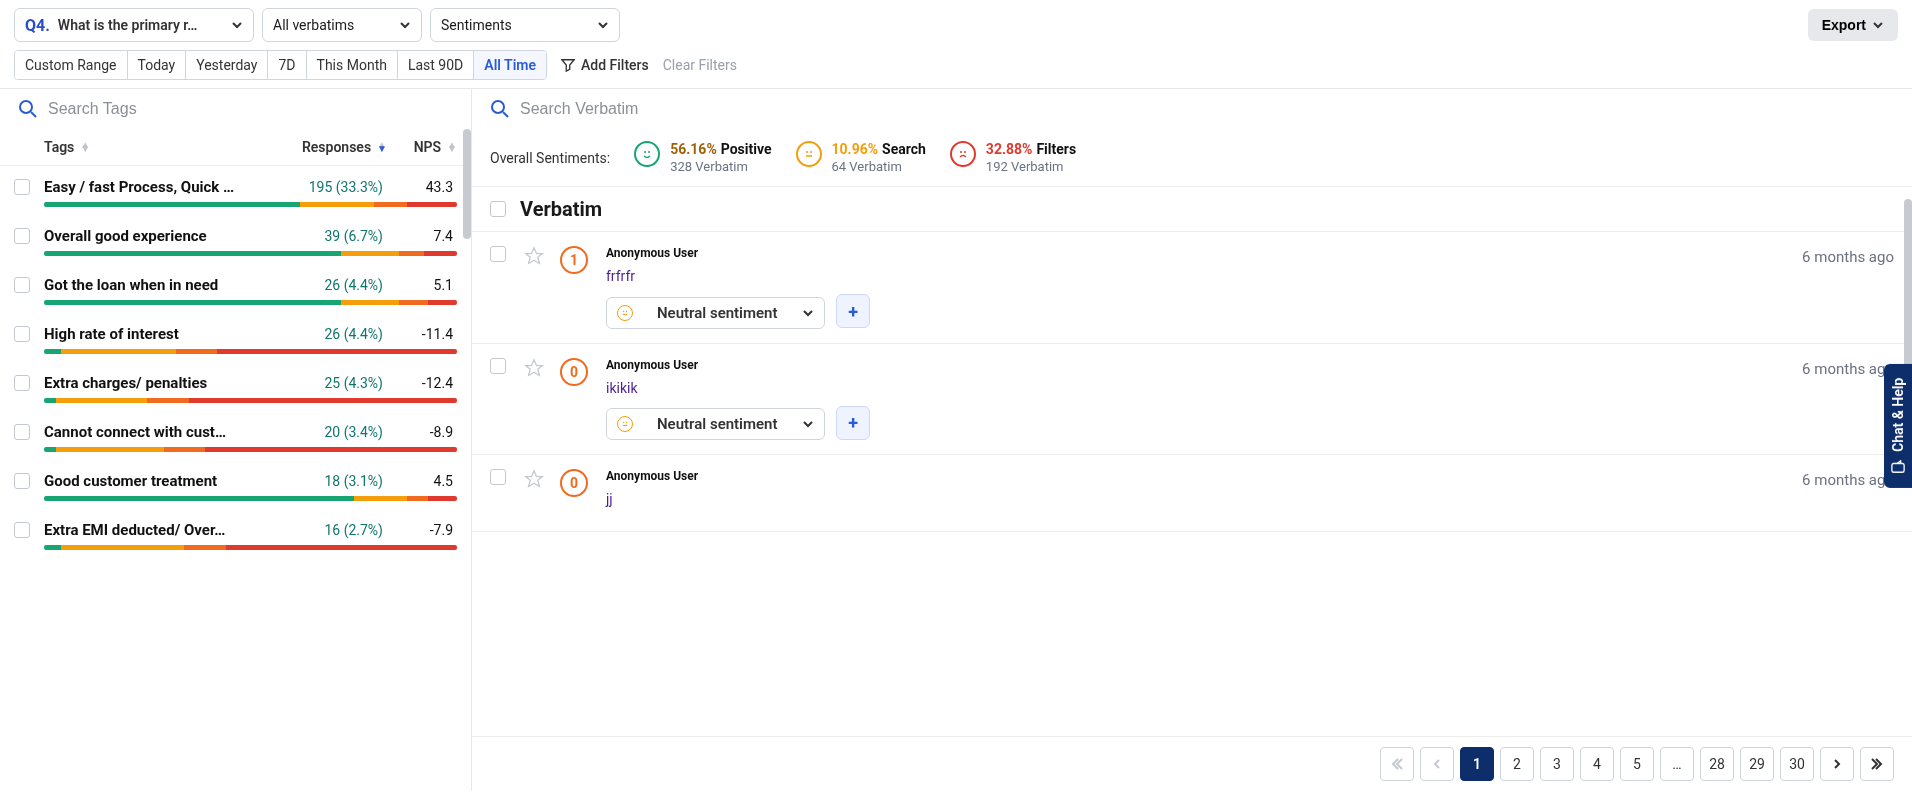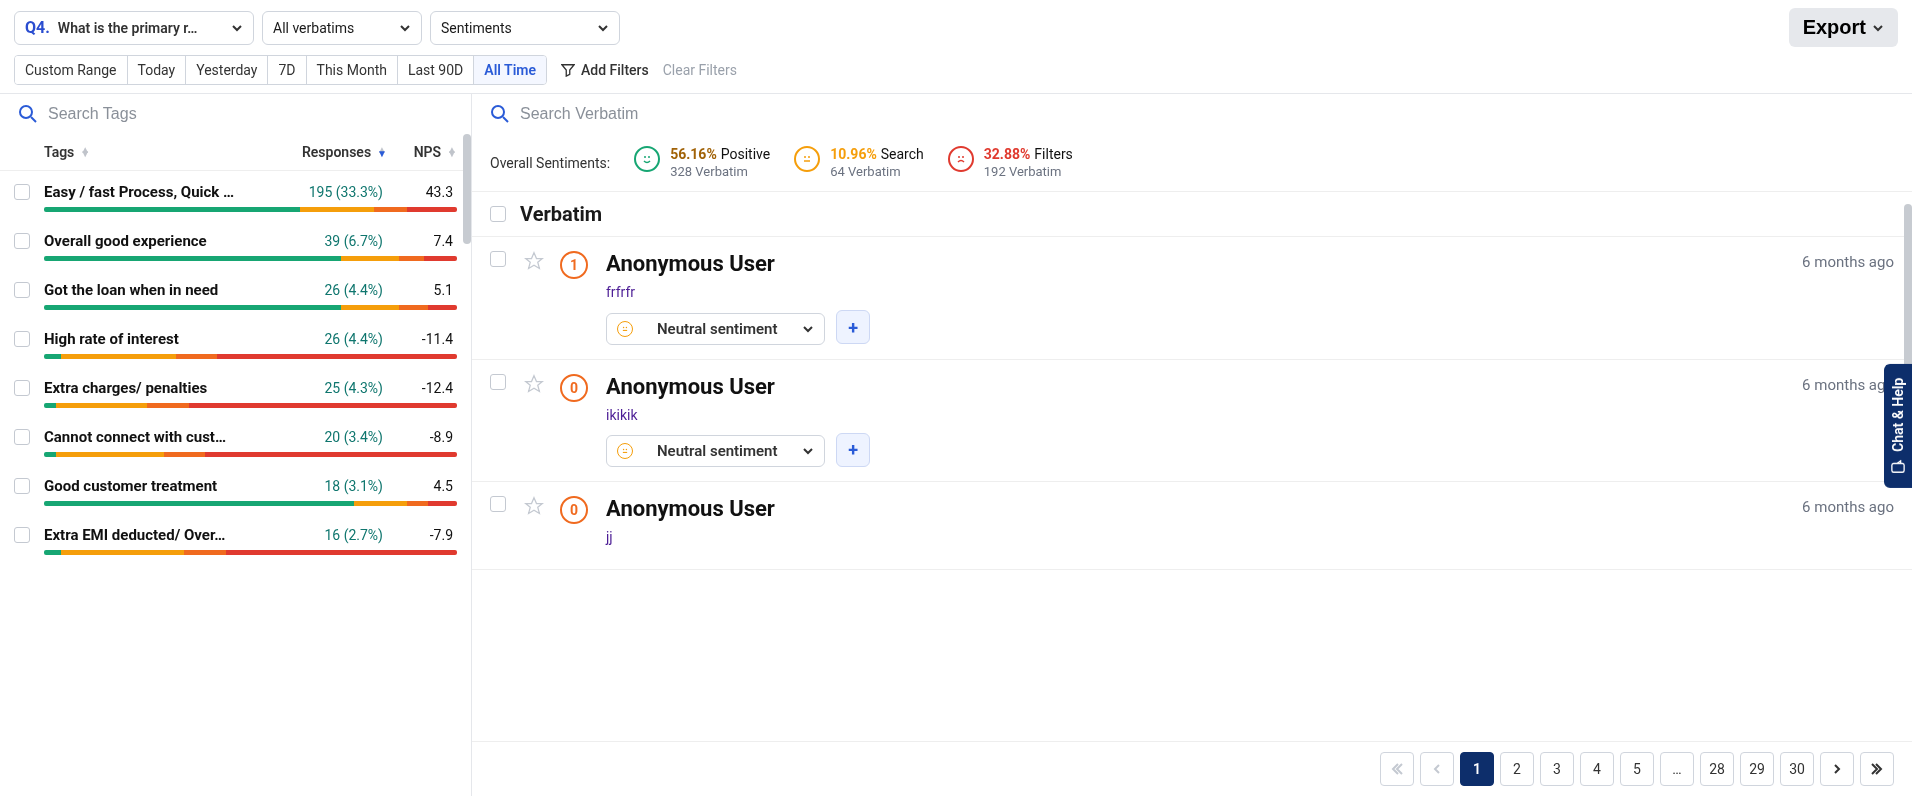--- a/index.html
+++ b/index.html
@@ -30,21 +30,21 @@
   .q4-prefix { color: #2a4dd0; font-weight: 700; font-size: 16px; }
   .q4-text { color: #333; font-weight: 600; white-space: nowrap; overflow: hidden; text-overflow: ellipsis; flex: 1; }
   .dropdown.mid { width: 160px; justify-content: space-between; }
   .dropdown.sent { width: 190px; justify-content: space-between; }
   .chevron-down { width: 12px; height: 12px; color:#333; }
   .spacer { flex: 1; }
   .export-btn {
     display: inline-flex; align-items: center; gap: 6px;
     background: #e6e8ec; border: none; border-radius: 6px;
     padding: 8px 14px; font-weight: 600; cursor: pointer;
-    font-size: 20px;
+    font-size: 14px;
   }
   .filterbar {
     display: flex; align-items: center; gap: 0; padding: 0 14px 8px 14px;
     border-bottom: 1px solid #e5e7eb;
   }
   .segmented {
     display: inline-flex;
     border: 1px solid #d0d5dd;
     border-radius: 4px;
     overflow: hidden;
@@ -140,21 +140,21 @@
   .sent-block { display:flex; align-items:flex-start; gap:10px; }
   .sent-face { width:26px; height:26px; border:2px solid; border-radius:50%; display:flex; align-items:center; justify-content:center; }
   .sent-face.pos { color:#17a673; border-color:#17a673; }
   .sent-face.neu { color:#f59e0b; border-color:#f59e0b; }
   .sent-face.neg { color:#e03a2f; border-color:#e03a2f; }
   .sent-text .pct { font-weight:700; }
   .sent-text .pos { color:#a16207; }
   .sent-text .neu { color:#f59e0b; }
   .sent-text .neg { color:#e03a2f; }
   .sent-text .sub { color:#6b7280; font-size:13px; margin-top:2px; }
-  .sent-text .lab { font-weight:400; color:#111; margin-left:4px;}
+  .sent-text .lab { font-weight:700; color:#111; margin-left:4px;}
   .verbatim-header {
     display: flex; align-items:center; gap: 14px;
     padding: 10px 18px;
     border-bottom: 1px solid #eee;
   }
   .verbatim-header .title { font-weight:700; font-size:20px; }
   .verbatim-list { flex:1; overflow:auto; }
   .verbatim-item {
     display: grid;
     grid-template-columns: 28px 30px 40px 1fr 140px;
@@ -162,21 +162,21 @@
     padding: 14px 18px;
     border-bottom: 1px solid #eee;
     align-items: flex-start;
   }
   .star-icon { width:20px; height:20px; color:#c4c9d1; cursor:pointer;}
   .score-circle {
     width: 28px; height:28px; border:2px solid #f06a1f; border-radius:50%;
     display:flex; align-items:center; justify-content:center;
     color:#f06a1f; font-weight:700;
   }
-  .verbatim-body .user { font-weight:700; font-size:22px; color:#111; }
+  .verbatim-body .user { font-weight:700; font-size:12px; color:#111; }
   .verbatim-body .text { color:#4c1d95; margin:8px 0 10px 0; }
   .sentiment-select {
     display:inline-flex; align-items:center; gap:24px;
     border:1px solid #d0d5dd; border-radius:6px;
     padding:6px 10px; background:#fff; cursor:pointer;
   }
   .sentiment-select .face-sm {
     width:16px; height:16px; border:1.5px solid #f59e0b; border-radius:50%;
     display:inline-flex; align-items:center; justify-content:center; color:#f59e0b;
   }

